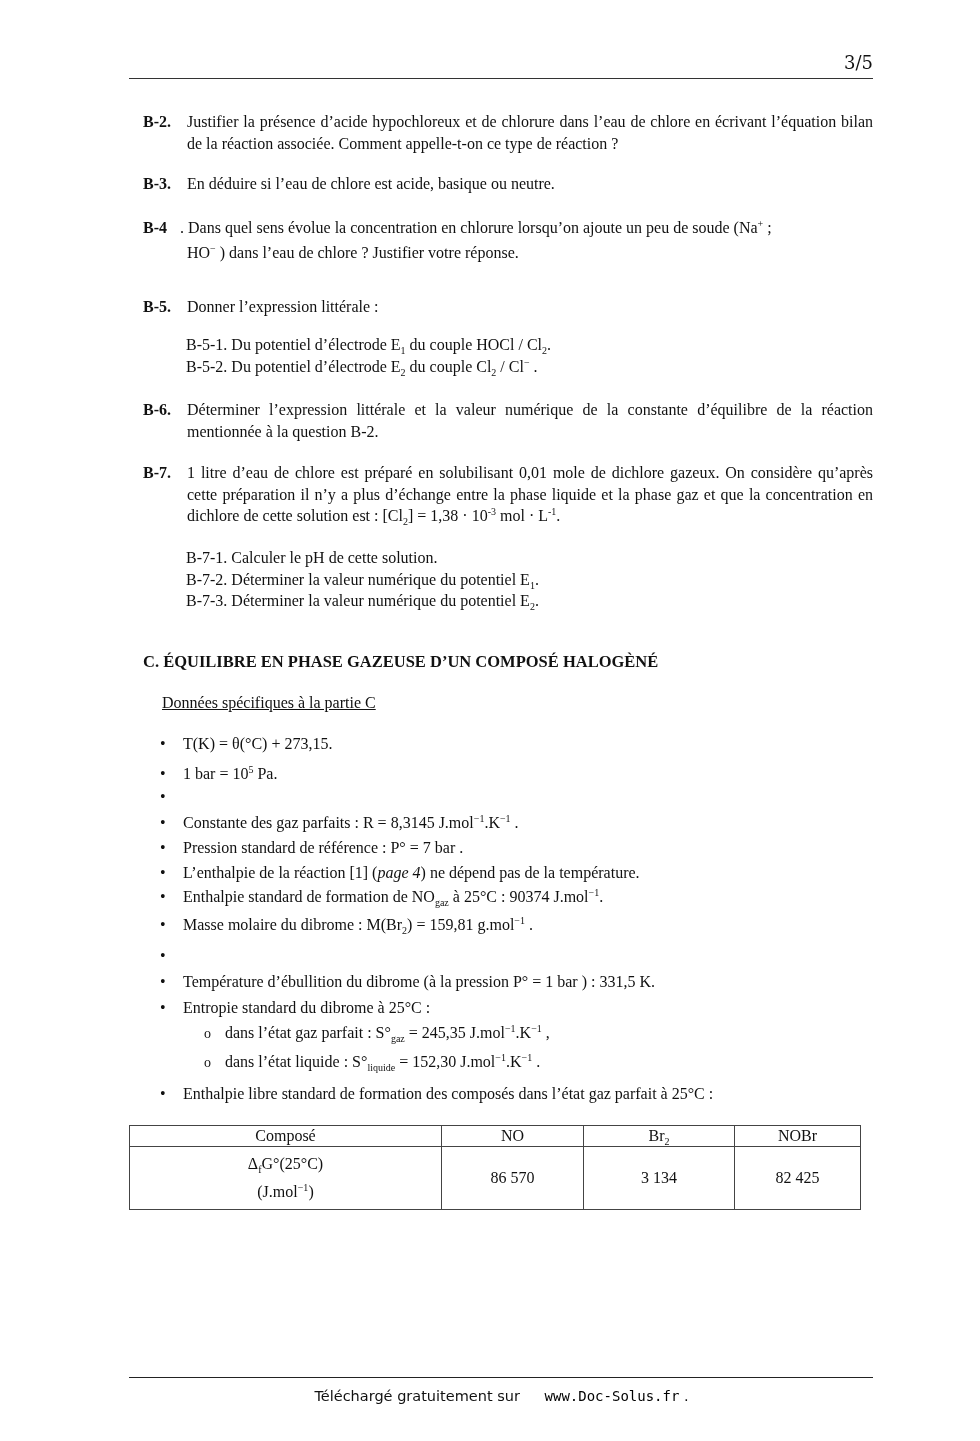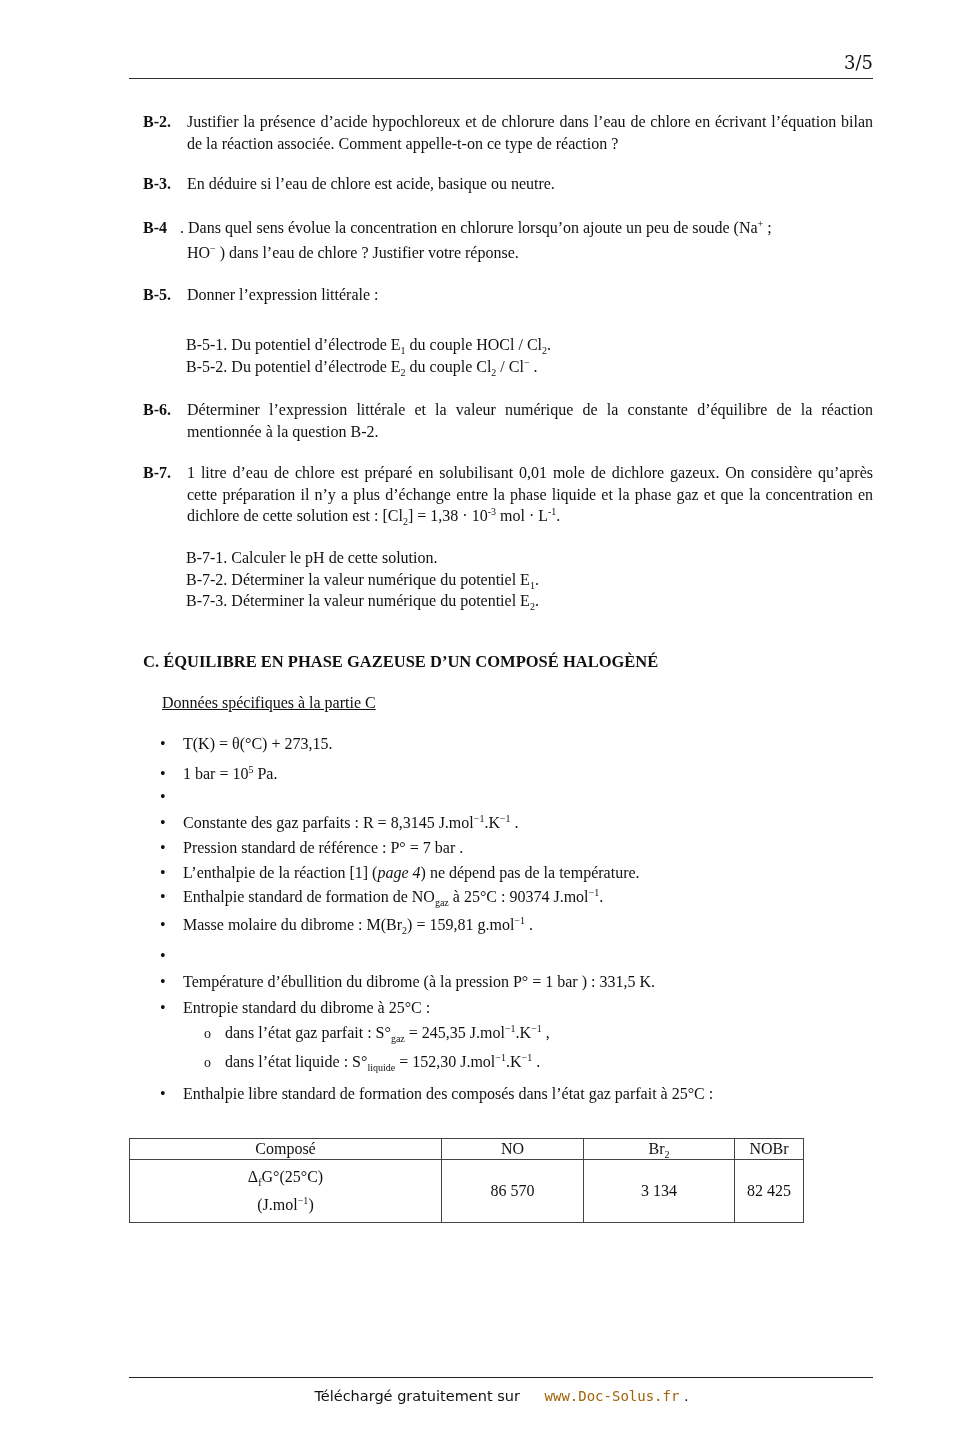--- a/index.html
+++ b/index.html
@@ -16,30 +16,30 @@
   .sub { position: absolute; left: 186px; font-size: 16px; line-height: 21px; }
   sub, sup { font-size: 10px; line-height: 0; }
   .sectitle { position: absolute; left: 143px; top: 652px; font-size: 16.5px; font-weight: bold; }
   .datahead { position: absolute; left: 162px; top: 694px; font-size: 16px; text-decoration: underline; }
   .bullet { position: absolute; left: 160px; font-size: 16px; line-height: 20px; }
   .bullet .dot { position: absolute; left: 0; top: 0; }
   .bullet .btxt { margin-left: 23px; white-space: nowrap; }
   .circ { position: absolute; left: 204px; font-size: 16px; }
   .circ .o { position: absolute; left: 0; font-size: 14px; top: 2px; }
   .circ .ctxt { margin-left: 21px; white-space: nowrap; }
-  table.data { position: absolute; left: 129px; top: 1125px; width: 675px; border-collapse: collapse;
-               font-size: 16px; margin-top: 13px; }
+  table.data { position: absolute; left: 129px; top: 1125px; width: 732px; border-collapse: collapse;
+               font-size: 16px; }
   table.data td { border: 1px solid #444; text-align: center; padding: 0; }
   table.data tr.h td { height: 20px; }
   table.data tr.r td { height: 62px; }
   .c1 { width: 311px; } .c2 { width: 141px; } .c3 { width: 150px; }
   .footer-line { position: absolute; left: 129px; top: 1377px; width: 744px; border-top: 1px solid #222; }
   .footer { position: absolute; left: 0; width: 1003px; top: 1388px; text-align: center;
             font-family: "DejaVu Sans", sans-serif; font-size: 14.5px; }
-  .footer a { font-family: "DejaVu Sans Mono", monospace; color: #a16207; text-decoration: none; font-size: 14px; margin-left: 20px; }
+  .footer a { font-family: "DejaVu Sans Mono", monospace; color: #000000; text-decoration: none; font-size: 14px; margin-left: 20px; }
 </style>
 </head>
 <body>
 
 <div class="header">
   <span class="pageno">3/5</span>
 </div>
 
 <div class="q" style="top:111px">
   <span class="num">B-2.</span>
@@ -52,21 +52,21 @@
 </div>
 
 <div class="q" style="top:215px; line-height:25px">
   <span class="num"><span>B-4</span></span>
   <div class="txt" style="margin-left:37px">
     <span>. Dans quel sens évolue la concentration en chlorure lorsqu’on ajoute un peu de soude (Na</span><sup>+</sup><span> ;</span><br>
     <span style="margin-left:7px">HO</span><sup>−</sup><span> ) dans l’eau de chlore ? Justifier votre réponse.</span>
   </div>
 </div>
 
-<div class="q" style="top:284px">
+<div class="q" style="top:296px">
   <span class="num">B-5.</span>
   <div class="txt">Donner l’expression littérale :</div>
 </div>
 <div class="sub" style="top:334px">
   <span>B-5-1.  Du potentiel d’électrode E</span><sub>1</sub><span> du couple HOCl / Cl</span><sub>2</sub><span>.</span>
 </div>
 <div class="sub" style="top:356px">
   <span>B-5-2.  Du potentiel d’électrode E</span><sub>2</sub><span> du couple Cl</span><sub>2</sub><span> / Cl</span><sup>−</sup><span> .</span>
 </div>
 

